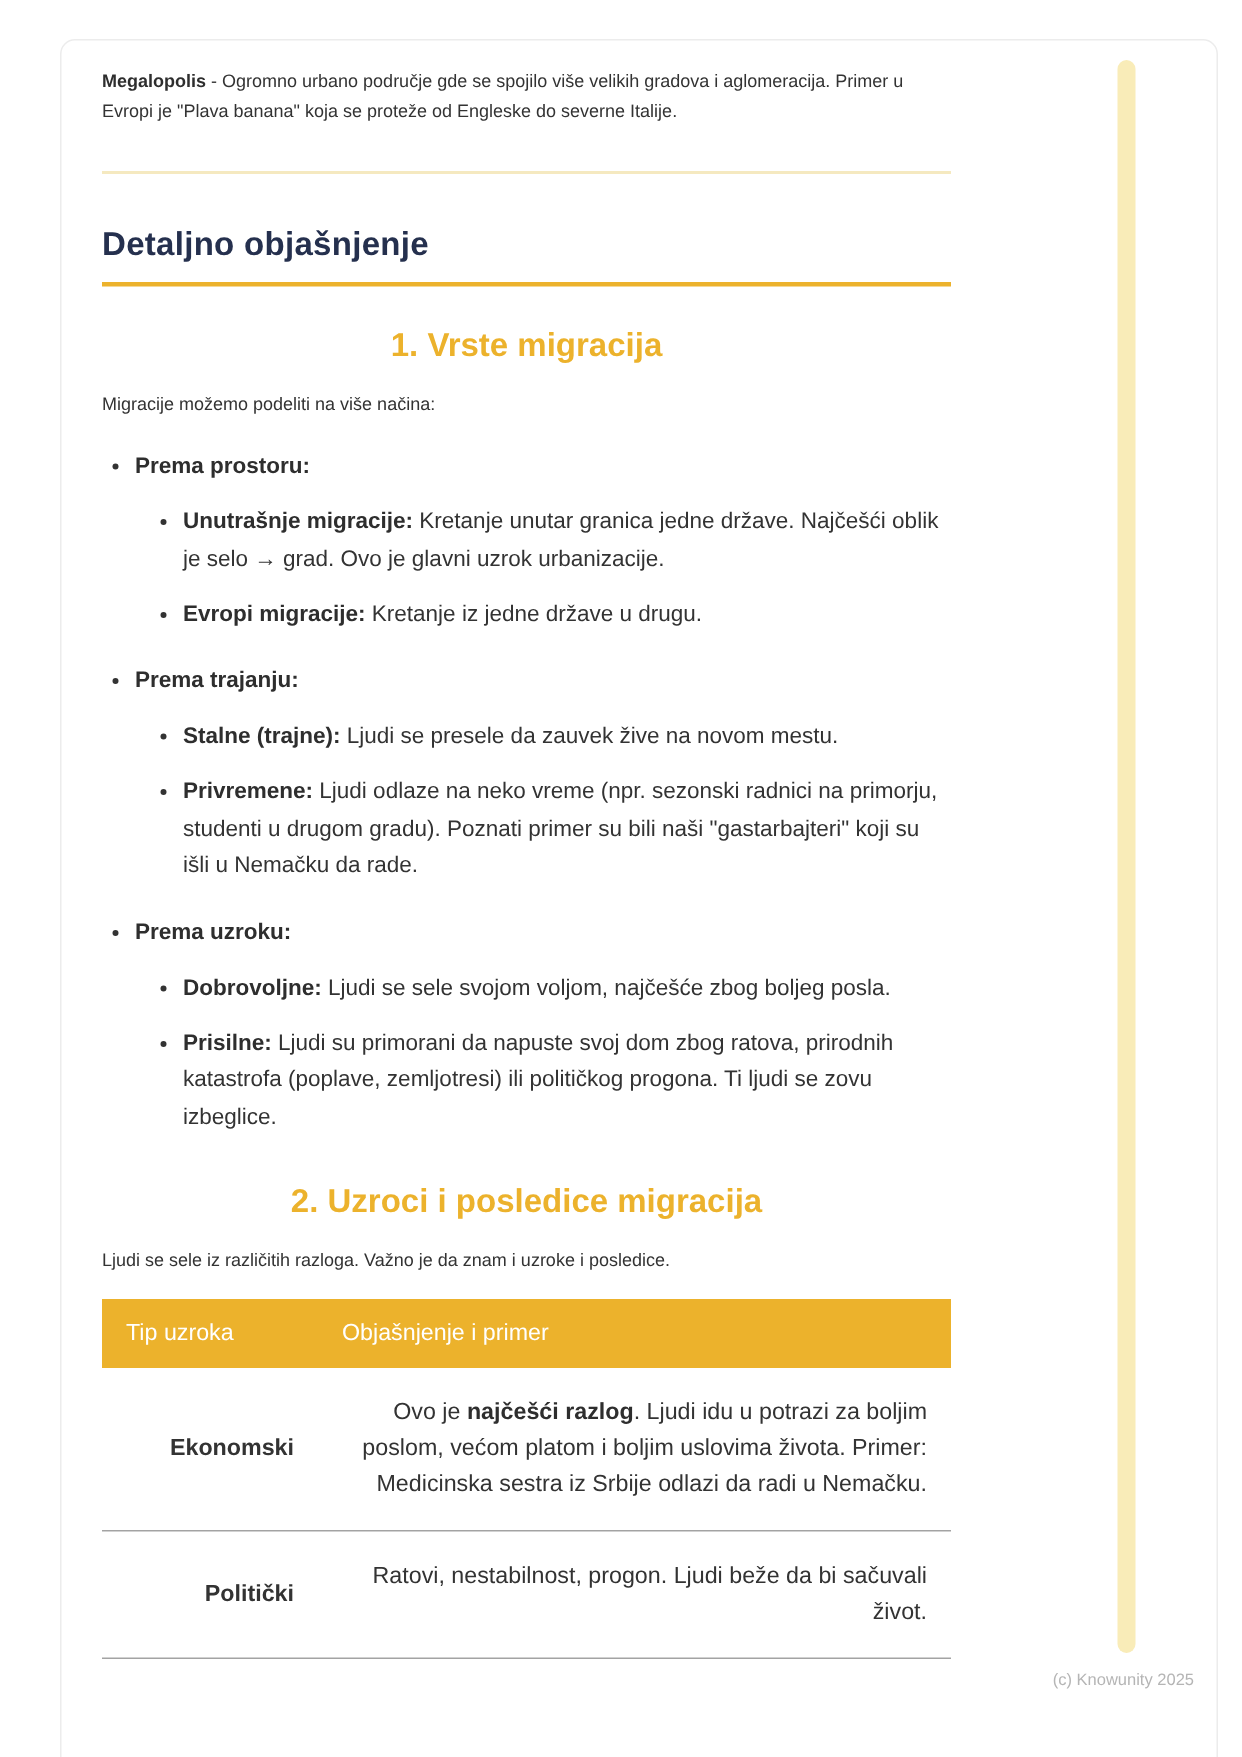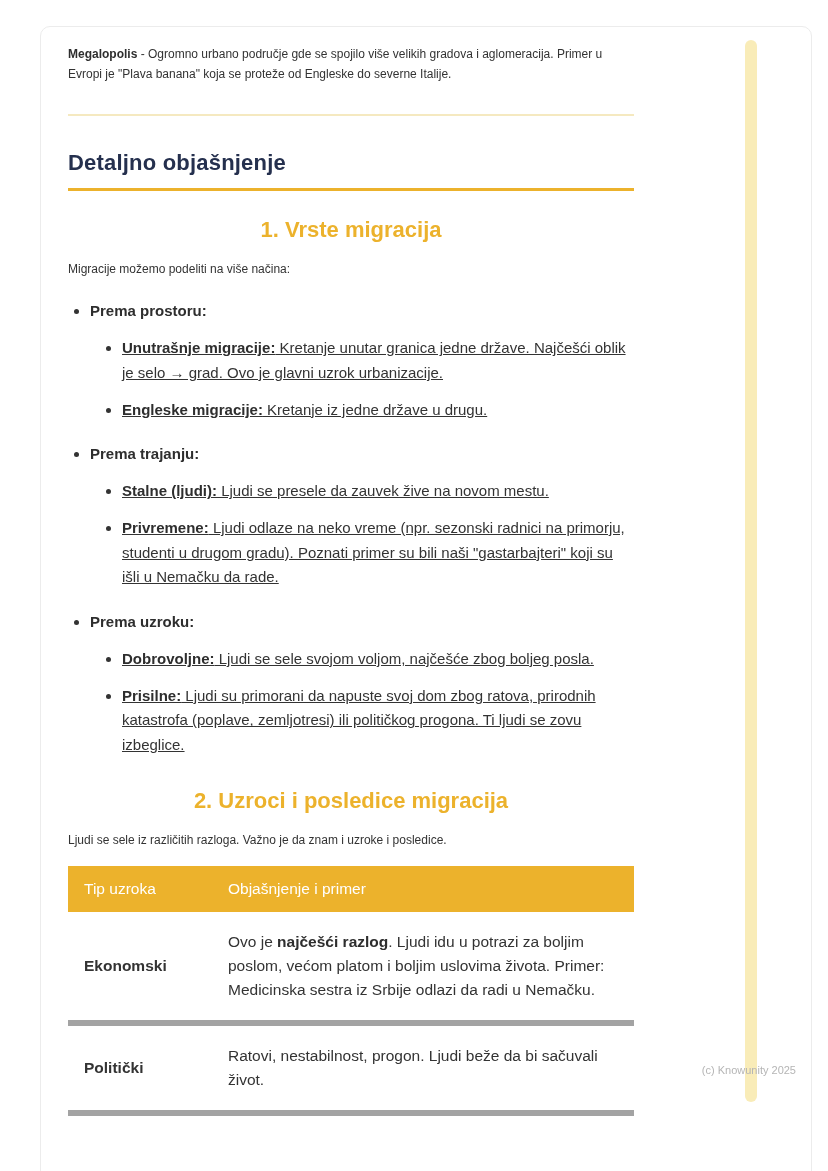--- a/index.html
+++ b/index.html
@@ -62,57 +62,57 @@
     margin: 20px 0 4px 0;
     padding-left: 22px;
     font-size: 15px;
     line-height: 1.65;
   }
   li.lvl1-item { margin-bottom: 20px; }
   ul.lvl2 {
     list-style: disc;
     margin: 12px 0 0 0;
     padding-left: 32px;
-    text-decoration: underline;
   }
   li.lvl2-item { margin-bottom: 12px; }
   strong { font-weight: 700; color: #2e2e2e; }
   table.causes-table {
     width: 100%;
     border-collapse: collapse;
     margin-top: 16px;
     font-size: 15.5px;
   }
   table.causes-table th {
     background: var(--accent, #ECB22C);
     color: #ffffff;
     font-weight: 400;
     text-align: left;
     padding: 14px 16px;
   }
   table.causes-table th:first-child { width: 112px; }
   table.causes-table td {
     padding: 18px 16px;
-    border-bottom: 6px solid #a3a3a3;
+    border-bottom: 1px solid #a3a3a3;
     vertical-align: middle;
     line-height: 1.55;
+    text-align: right;
   }
   td.type-cell { font-weight: 700; }
   .scroll-indicator {
     position: absolute;
     left: 745px;
     top: 40px;
     width: 12px;
     height: 1062px;
     background: var(--scrollbar, #F9ECB8);
     border-radius: 6px;
   }
   .watermark {
     position: absolute;
-    top: 1064px;
+    top: 1114px;
     right: 32px;
     font-size: 11px;
     color: var(--watermark, #B5B5B5);
   }
 </style>
 </head>
 <body>
 
 <div class="page-border"></div>
 
@@ -125,27 +125,27 @@
   <h1 class="main-heading">Detaljno objašnjenje</h1>
 
   <h2 class="section-heading first">1. Vrste migracija</h2>
   <p class="para">Migracije možemo podeliti na više načina:</p>
 
   <ul class="lvl1">
     <li class="lvl1-item">
       <strong>Prema prostoru:</strong>
       <ul class="lvl2">
         <li class="lvl2-item"><strong>Unutrašnje migracije:</strong><span> Kretanje unutar granica jedne države. Najčešći oblik je selo → grad. Ovo je glavni uzrok urbanizacije.</span></li>
-        <li class="lvl2-item"><strong>Engleske migracije:</strong><span> Kretanje iz jedne države u drugu.</span></li>
+        <li class="lvl2-item"><strong>Evropi migracije:</strong><span> Kretanje iz jedne države u drugu.</span></li>
       </ul>
     </li>
     <li class="lvl1-item">
       <strong>Prema trajanju:</strong>
       <ul class="lvl2">
-        <li class="lvl2-item"><strong>Stalne (ljudi):</strong><span> Ljudi se presele da zauvek žive na novom mestu.</span></li>
+        <li class="lvl2-item"><strong>Stalne (trajne):</strong><span> Ljudi se presele da zauvek žive na novom mestu.</span></li>
         <li class="lvl2-item"><strong>Privremene:</strong><span> Ljudi odlaze na neko vreme (npr. sezonski radnici na primorju, studenti u drugom gradu). Poznati primer su bili naši "gastarbajteri" koji su išli u Nemačku da rade.</span></li>
       </ul>
     </li>
     <li class="lvl1-item">
       <strong>Prema uzroku:</strong>
       <ul class="lvl2">
         <li class="lvl2-item"><strong>Dobrovoljne:</strong><span> Ljudi se sele svojom voljom, najčešće zbog boljeg posla.</span></li>
         <li class="lvl2-item"><strong>Prisilne:</strong><span> Ljudi su primorani da napuste svoj dom zbog ratova, prirodnih katastrofa (poplave, zemljotresi) ili političkog progona. Ti ljudi se zovu izbeglice.</span></li>
       </ul>
     </li>

